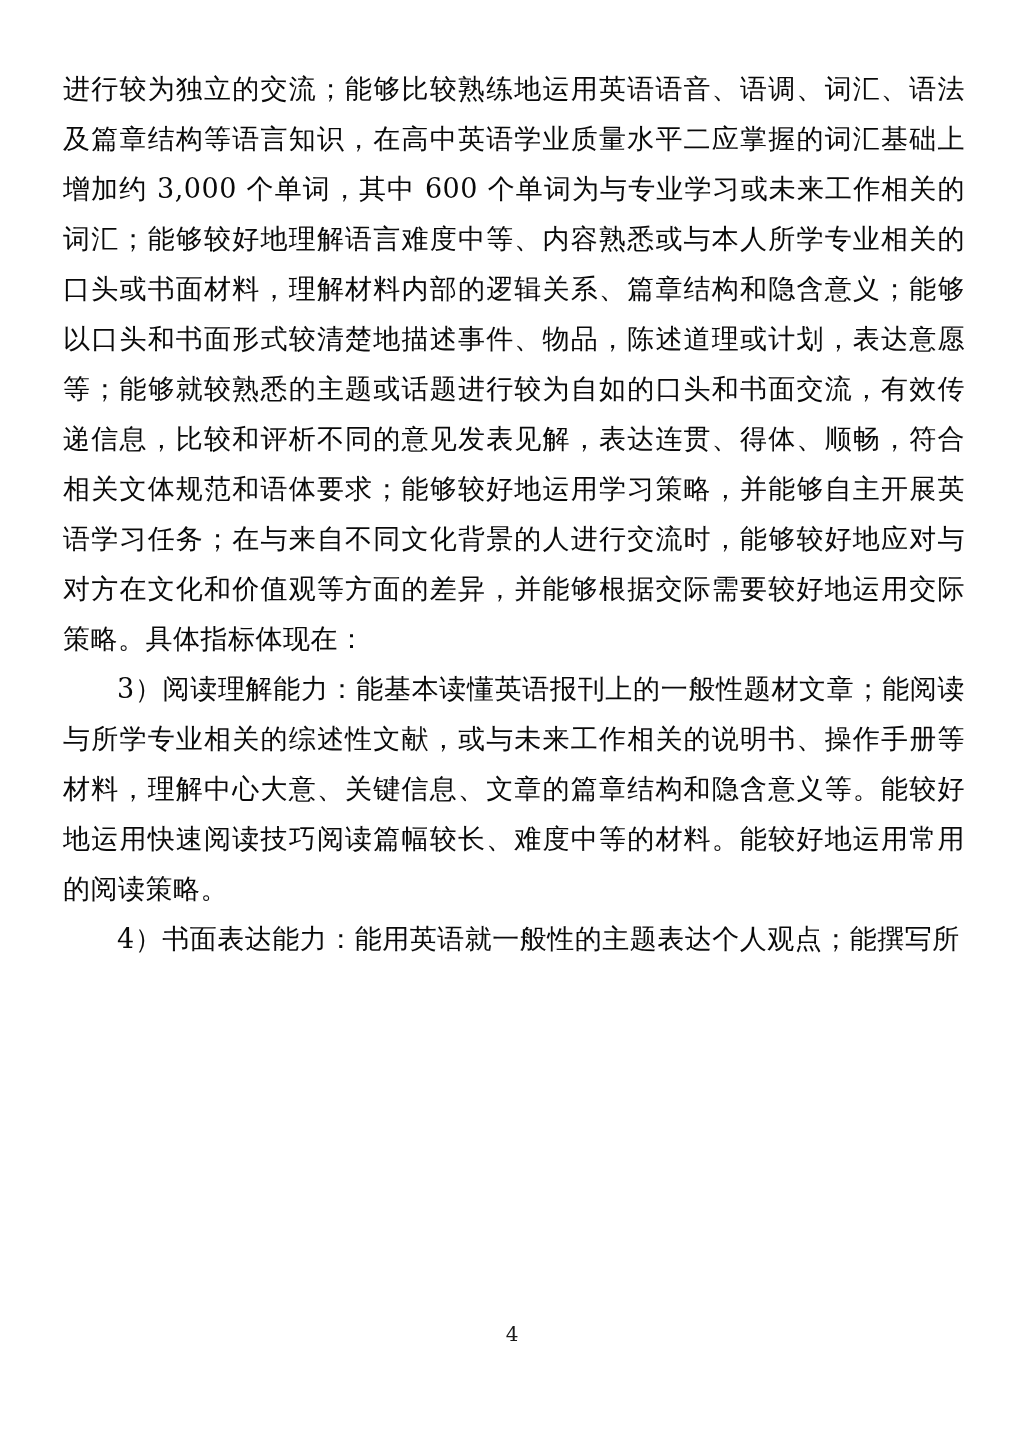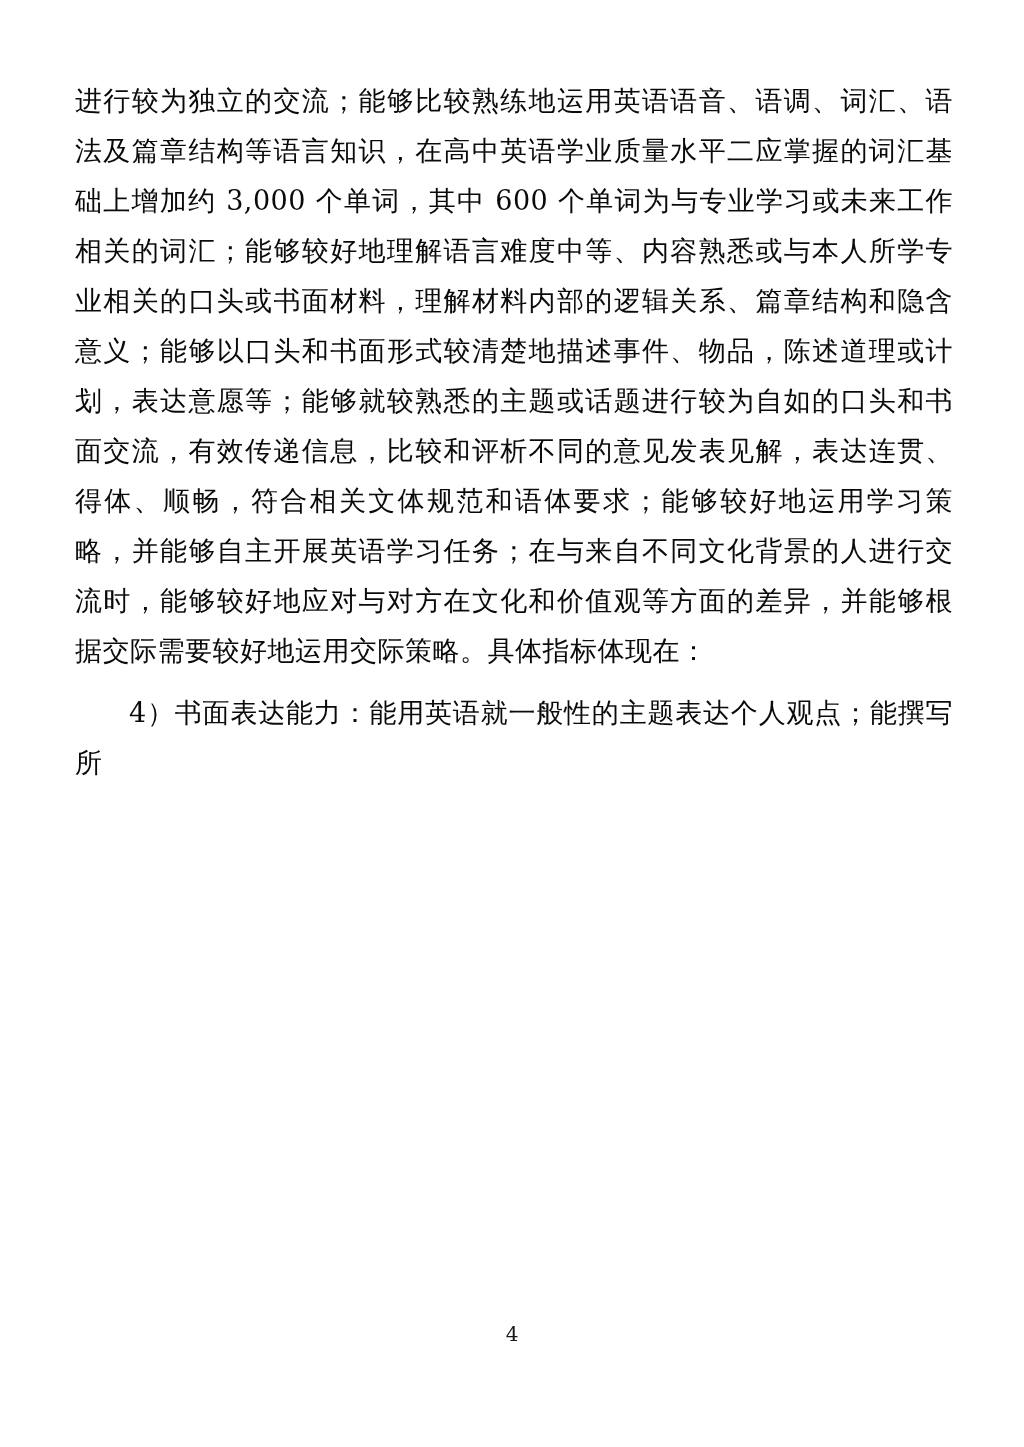--- a/index.html
+++ b/index.html
@@ -23,21 +23,21 @@
     width: 902px;
     font-size: 27px;
     line-height: 50px;
     text-align: justify;
     text-justify: inter-character;
     letter-spacing: 0.5px;
     word-break: normal;
     overflow-wrap: break-word;
   }
   .body-text p {
-    margin: 12px;
+    margin: 0;
     padding: 0;
   }
   .body-text p.indent {
     text-indent: 2em;
   }
   .page-number {
     position: absolute;
     left: 0;
     top: 1322px;
     width: 100%;
@@ -46,16 +46,17 @@
     line-height: 24px;
     color: #1a1a1a;
   }
 </style>
 </head>
 <body>
 
 <div class="page">
   <div class="body-text">
     <p>进行较为独立的交流；能够比较熟练地运用英语语音、语调、词汇、语法及篇章结构等语言知识，在高中英语学业质量水平二应掌握的词汇基础上增加约 3,000 个单词，其中 600 个单词为与专业学习或未来工作相关的词汇；能够较好地理解语言难度中等、内容熟悉或与本人所学专业相关的口头或书面材料，理解材料内部的逻辑关系、篇章结构和隐含意义；能够以口头和书面形式较清楚地描述事件、物品，陈述道理或计划，表达意愿等；能够就较熟悉的主题或话题进行较为自如的口头和书面交流，有效传递信息，比较和评析不同的意见发表见解，表达连贯、得体、顺畅，符合相关文体规范和语体要求；能够较好地运用学习策略，并能够自主开展英语学习任务；在与来自不同文化背景的人进行交流时，能够较好地应对与对方在文化和价值观等方面的差异，并能够根据交际需要较好地运用交际策略。具体指标体现在：</p>
+    <p class="indent">3）阅读理解能力：能基本读懂英语报刊上的一般性题材文章；能阅读与所学专业相关的综述性文献，或与未来工作相关的说明书、操作手册等材料，理解中心大意、关键信息、文章的篇章结构和隐含意义等。能较好地运用快速阅读技巧阅读篇幅较长、难度中等的材料。能较好地运用常用的阅读策略。</p>
     <p class="indent">4）书面表达能力：能用英语就一般性的主题表达个人观点；能撰写所</p>
   </div>
   <div class="page-number">4</div>
 </div>
 
 </body></html>

